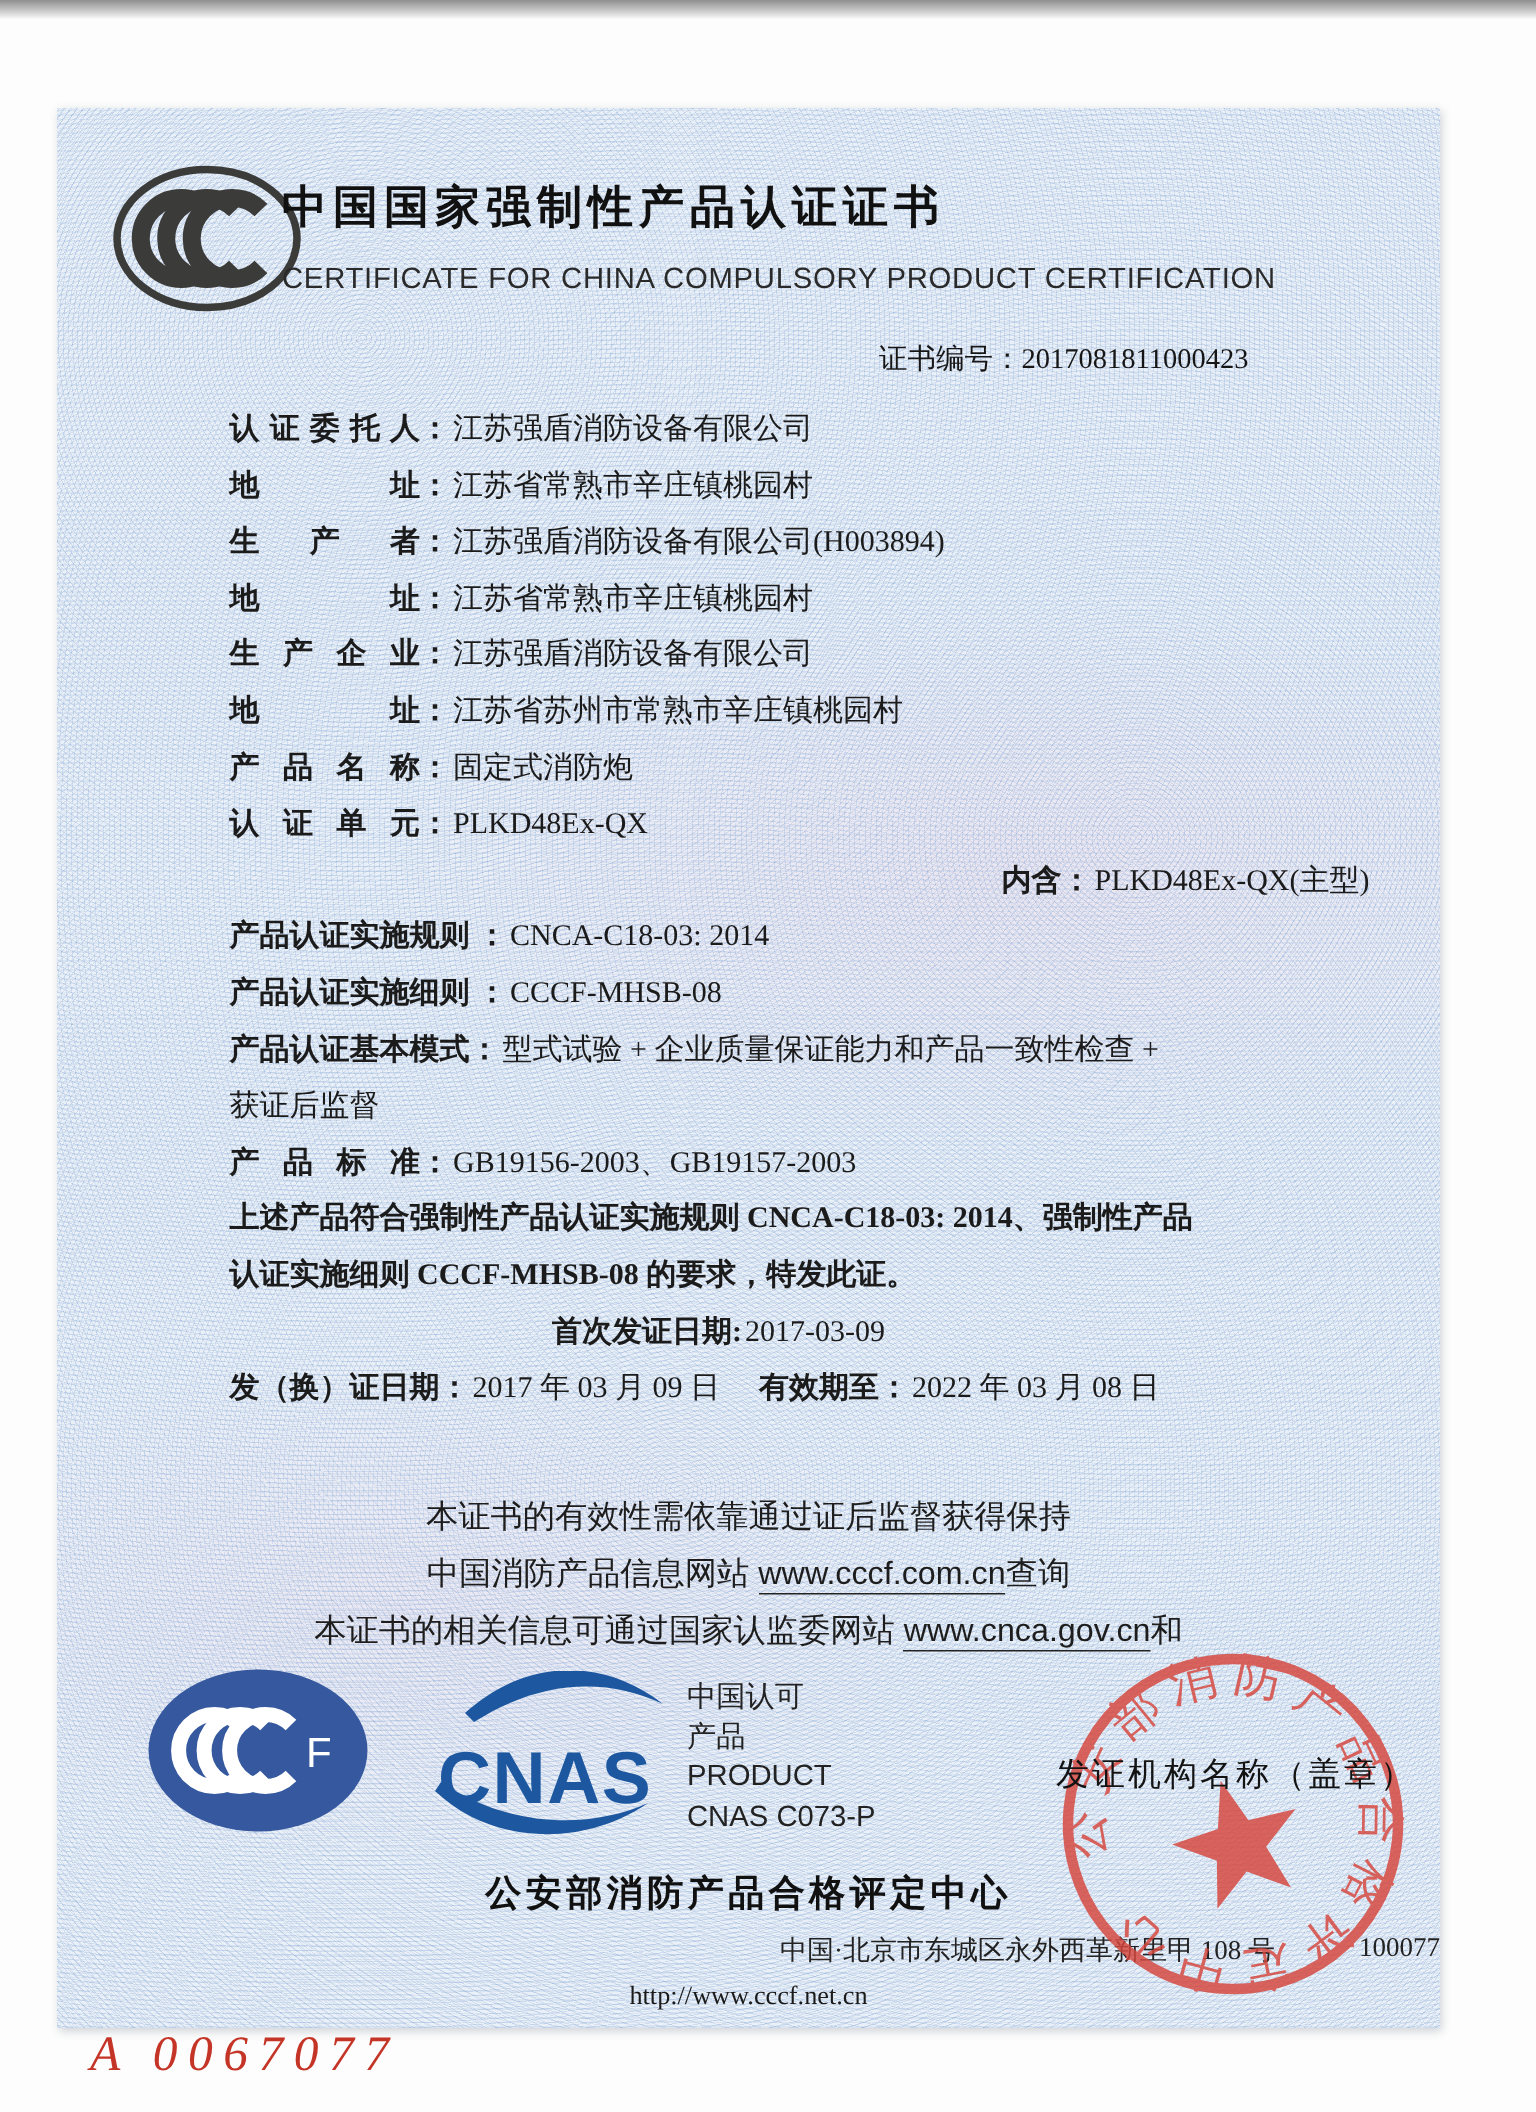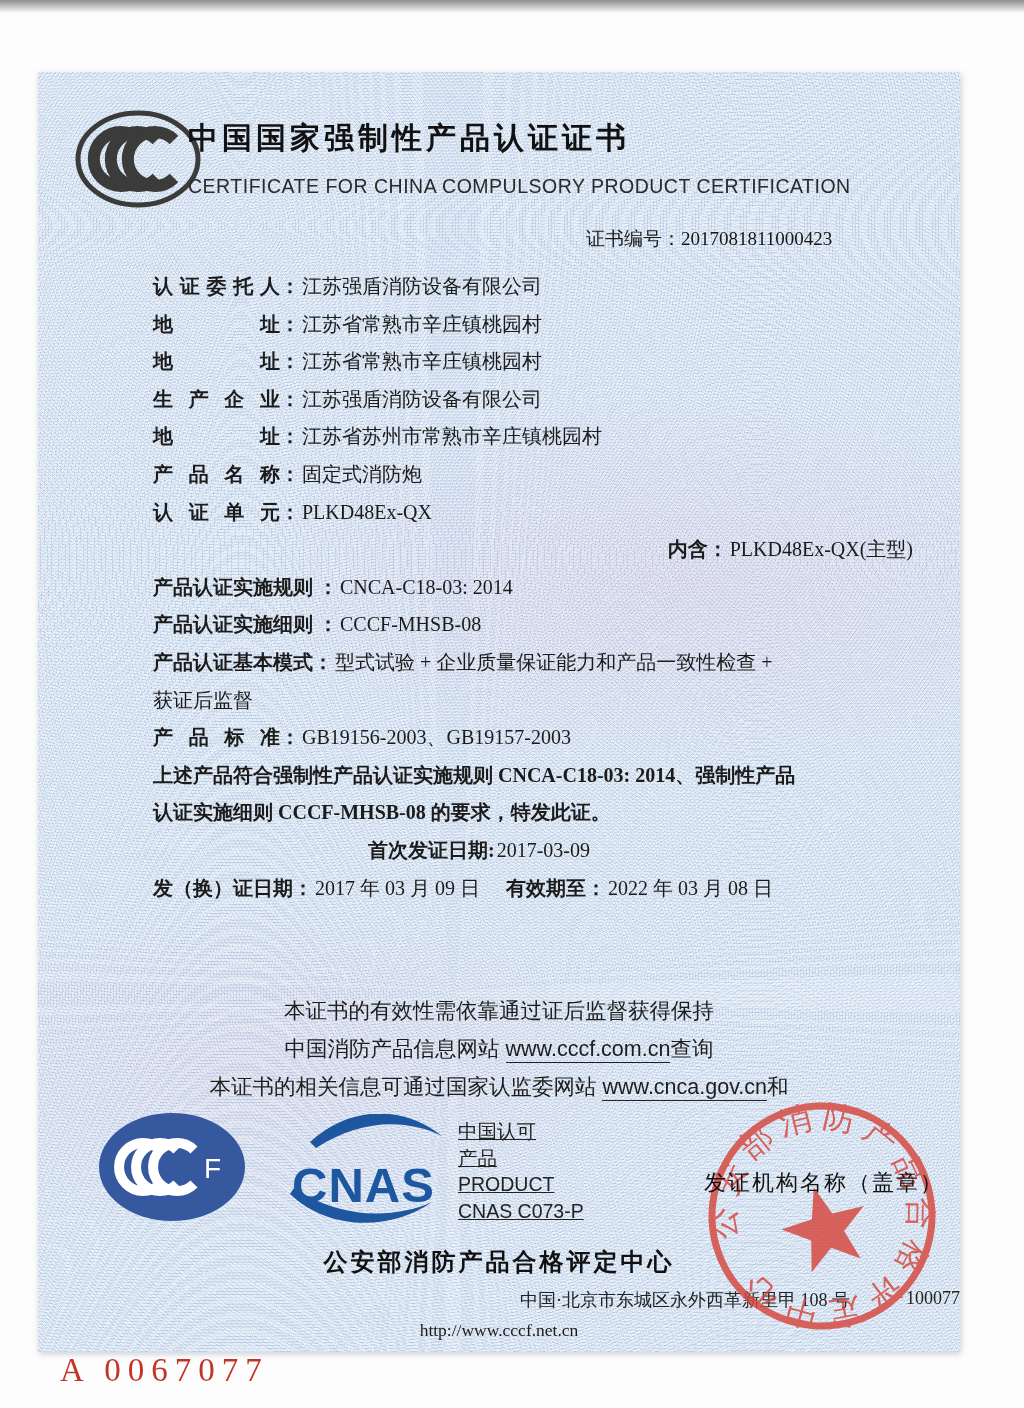--- a/index.html
+++ b/index.html
@@ -39,30 +39,30 @@
   .indent2{padding-left:215px;}
   .bold{font-weight:600;}
   .gap{display:inline-block;width:26px;}
   
   .notice{left:0;top:920px;width:100%;text-align:center;
     font-family:"Liberation Sans","DejaVu Sans",sans-serif;color:#1d1d1d;}
   .notice div{line-height:38px;font-size:21.5px;}
   .ulink{border-bottom:1.5px solid #222;padding-bottom:1px;}
   
   .accr{left:420px;top:1046px;font-family:"Liberation Sans","DejaVu Sans",sans-serif;
-    font-size:19.5px;line-height:26.5px;color:#222;text-decoration:underline;}
+    font-size:19.5px;line-height:26.5px;color:#222;}
   .seal-caption{left:622px;top:1096px;font-size:22px;letter-spacing:2px;color:#131313;z-index:3;margin-left:44px;}
   .org-name{left:0;top:1174px;width:100%;text-align:center;
     font-family:"Liberation Sans","DejaVu Sans",sans-serif;
     font-weight:bold;font-size:24px;letter-spacing:3px;color:#111;}
   .addr-line{left:0;top:1216px;width:100%;display:flex;justify-content:flex-end;gap:56px;
     font-size:18px;color:#222;}
   .url-line{left:0;top:1248px;width:100%;text-align:center;font-size:17.5px;color:#1a1a1a;}
   .stamp{left:648px;top:1008px;width:272px;height:272px;z-index:2;opacity:.82;}
-  .serial{left:60px;top:1352px;font-size:33px;letter-spacing:7px;color:#c43528;}
+  .serial{left:60px;top:1352px;font-size:33px;letter-spacing:7px;color:#c43528;font-style:italic;}
   svg text{user-select:none;}
 </style>
 </head>
 <body>
 
 <div class="scan-top"></div>
 
 <div class="paper">
 
   <svg class="abs" style="left:36px;top:36px;" width="128" height="102" viewBox="0 0 128 102">
@@ -80,20 +80,23 @@
   <div class="abs cert-no">
     <span>证书编号：</span><span>2017081811000423</span>
   </div>
 
   <div class="abs bodyblock">
     <div class="row">
       <span class="flabel">认证委托人</span><span class="colon">：</span><span>江苏强盾消防设备有限公司</span>
     </div>
     <div class="row">
       <span class="flabel">地址</span><span class="colon">：</span><span>江苏省常熟市辛庄镇桃园村</span>
+    </div>
+    <div class="row">
+      <span class="flabel">生产者</span><span class="colon">：</span><span>江苏强盾消防设备有限公司(H003894)</span>
     </div>
     <div class="row">
       <span class="flabel">地址</span><span class="colon">：</span><span>江苏省常熟市辛庄镇桃园村</span>
     </div>
     <div class="row">
       <span class="flabel">生产企业</span><span class="colon">：</span><span>江苏强盾消防设备有限公司</span>
     </div>
     <div class="row">
       <span class="flabel">地址</span><span class="colon">：</span><span>江苏省苏州市常熟市辛庄镇桃园村</span>
     </div>

